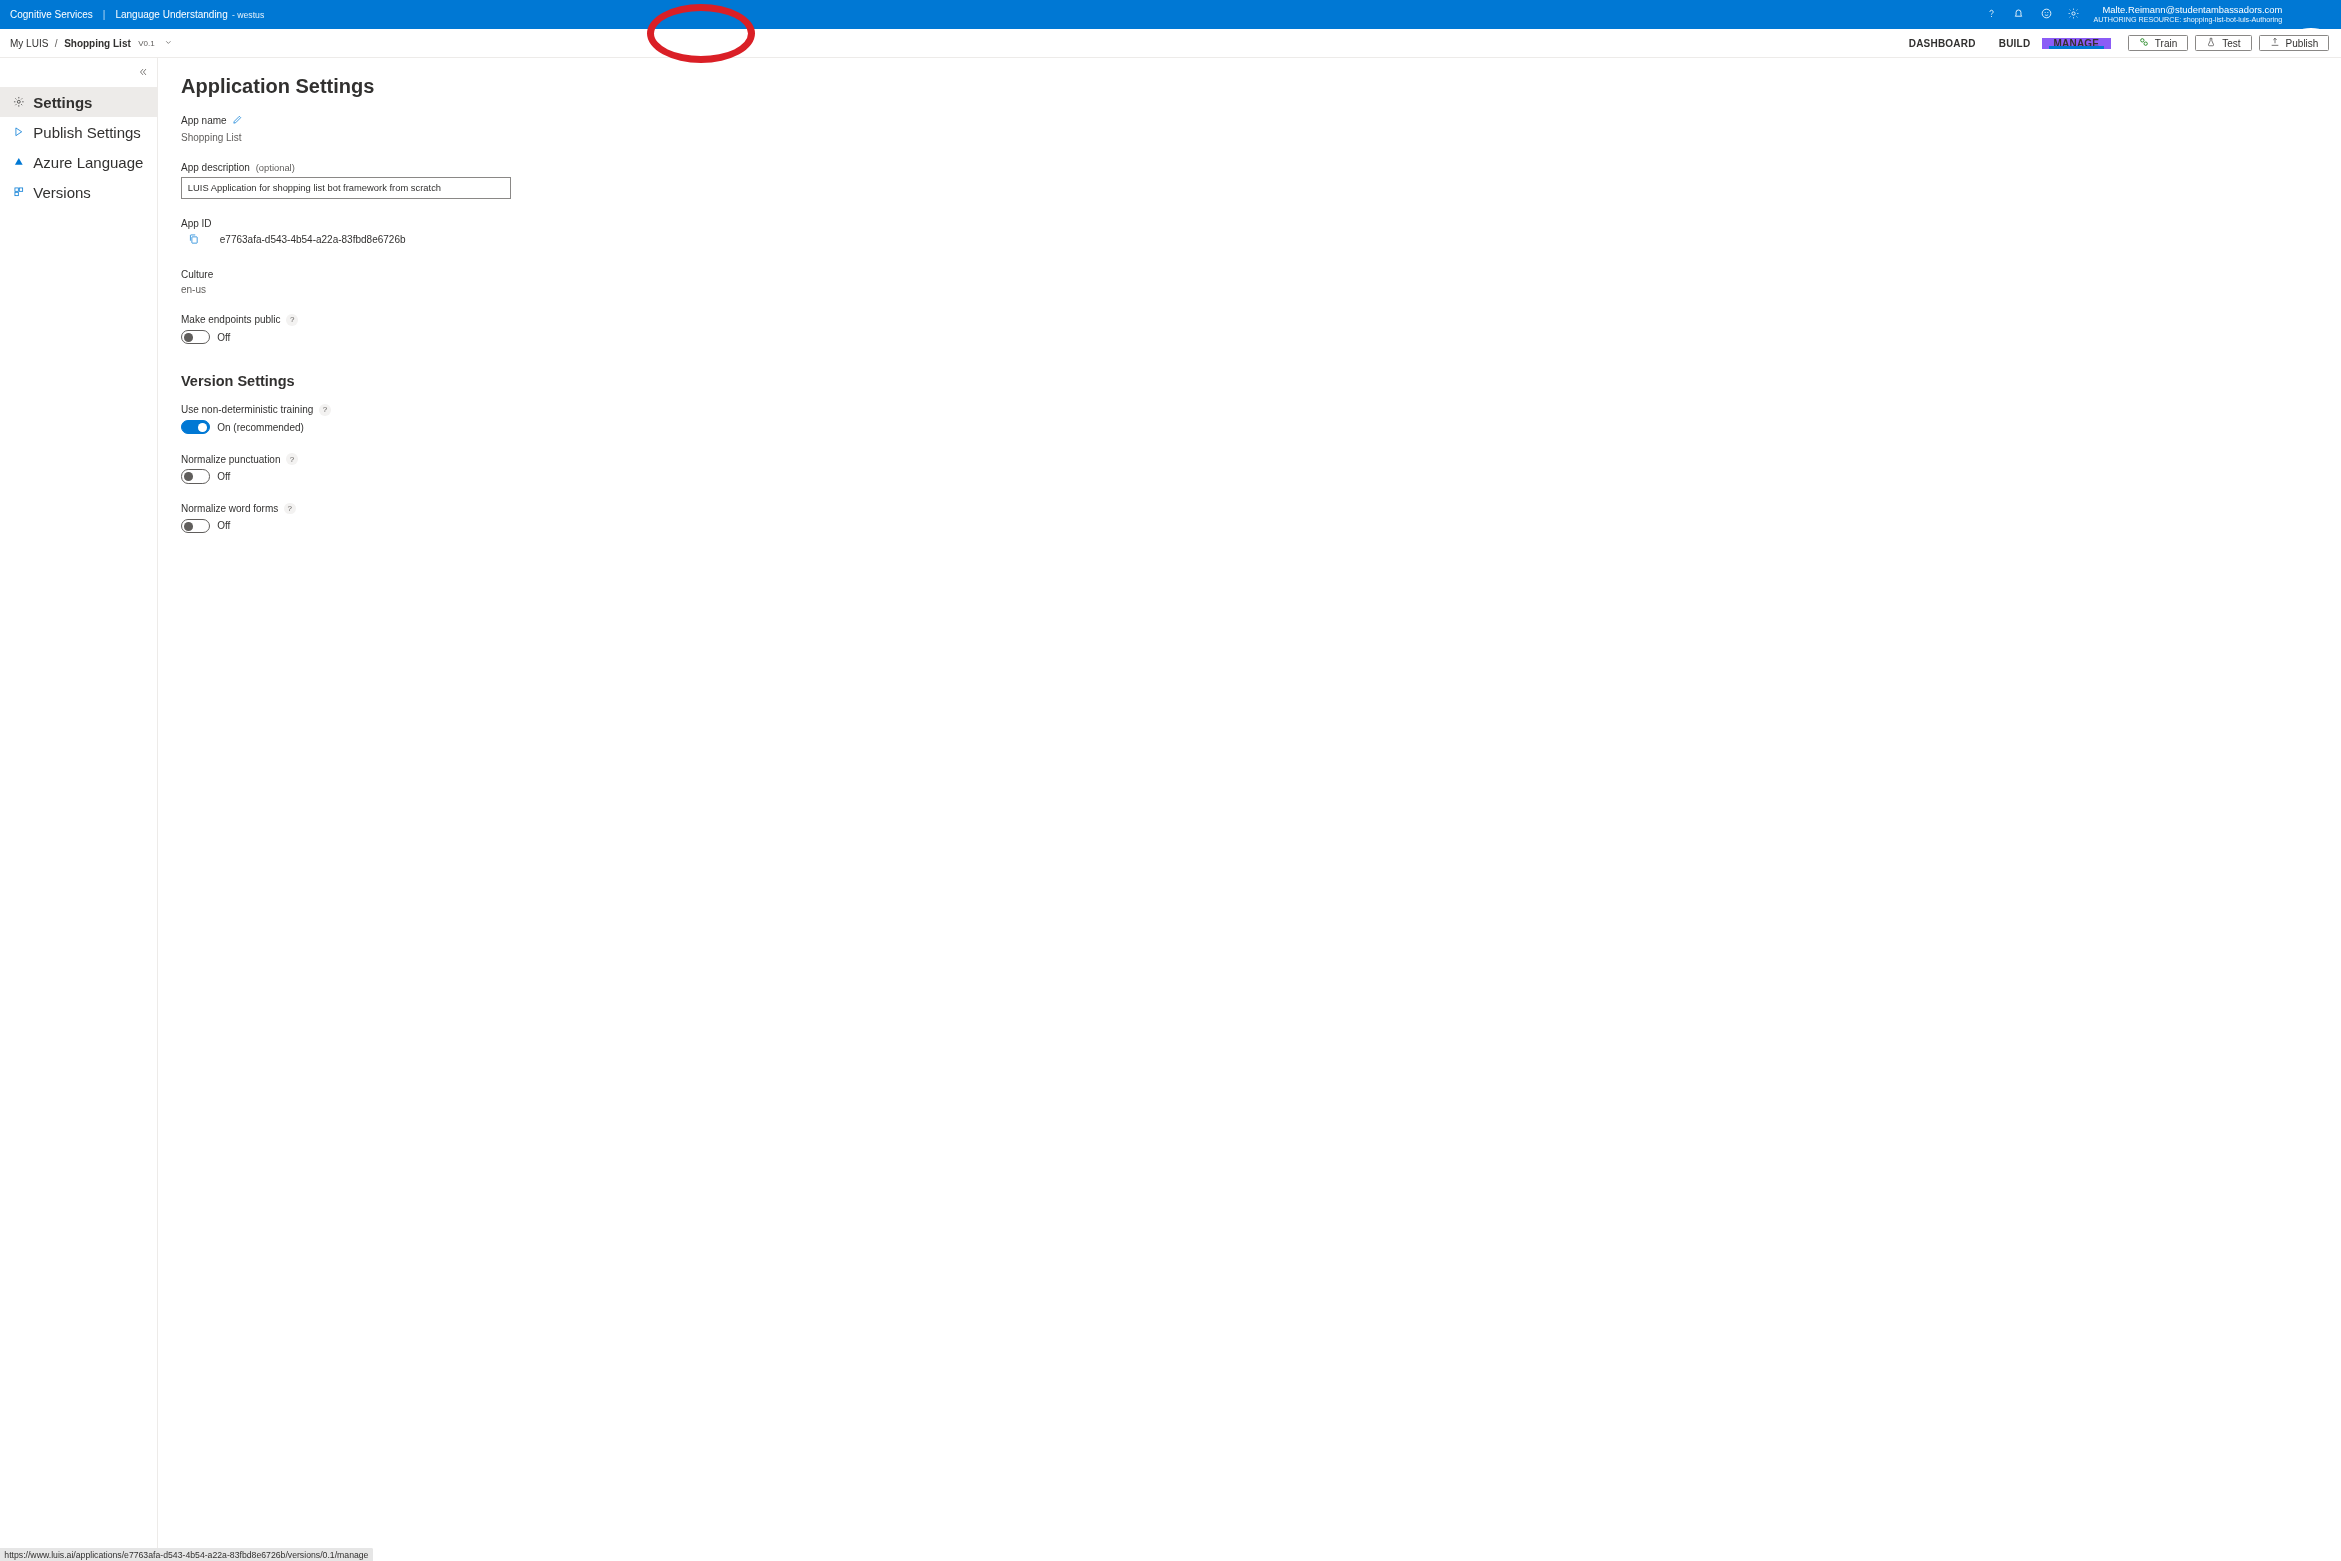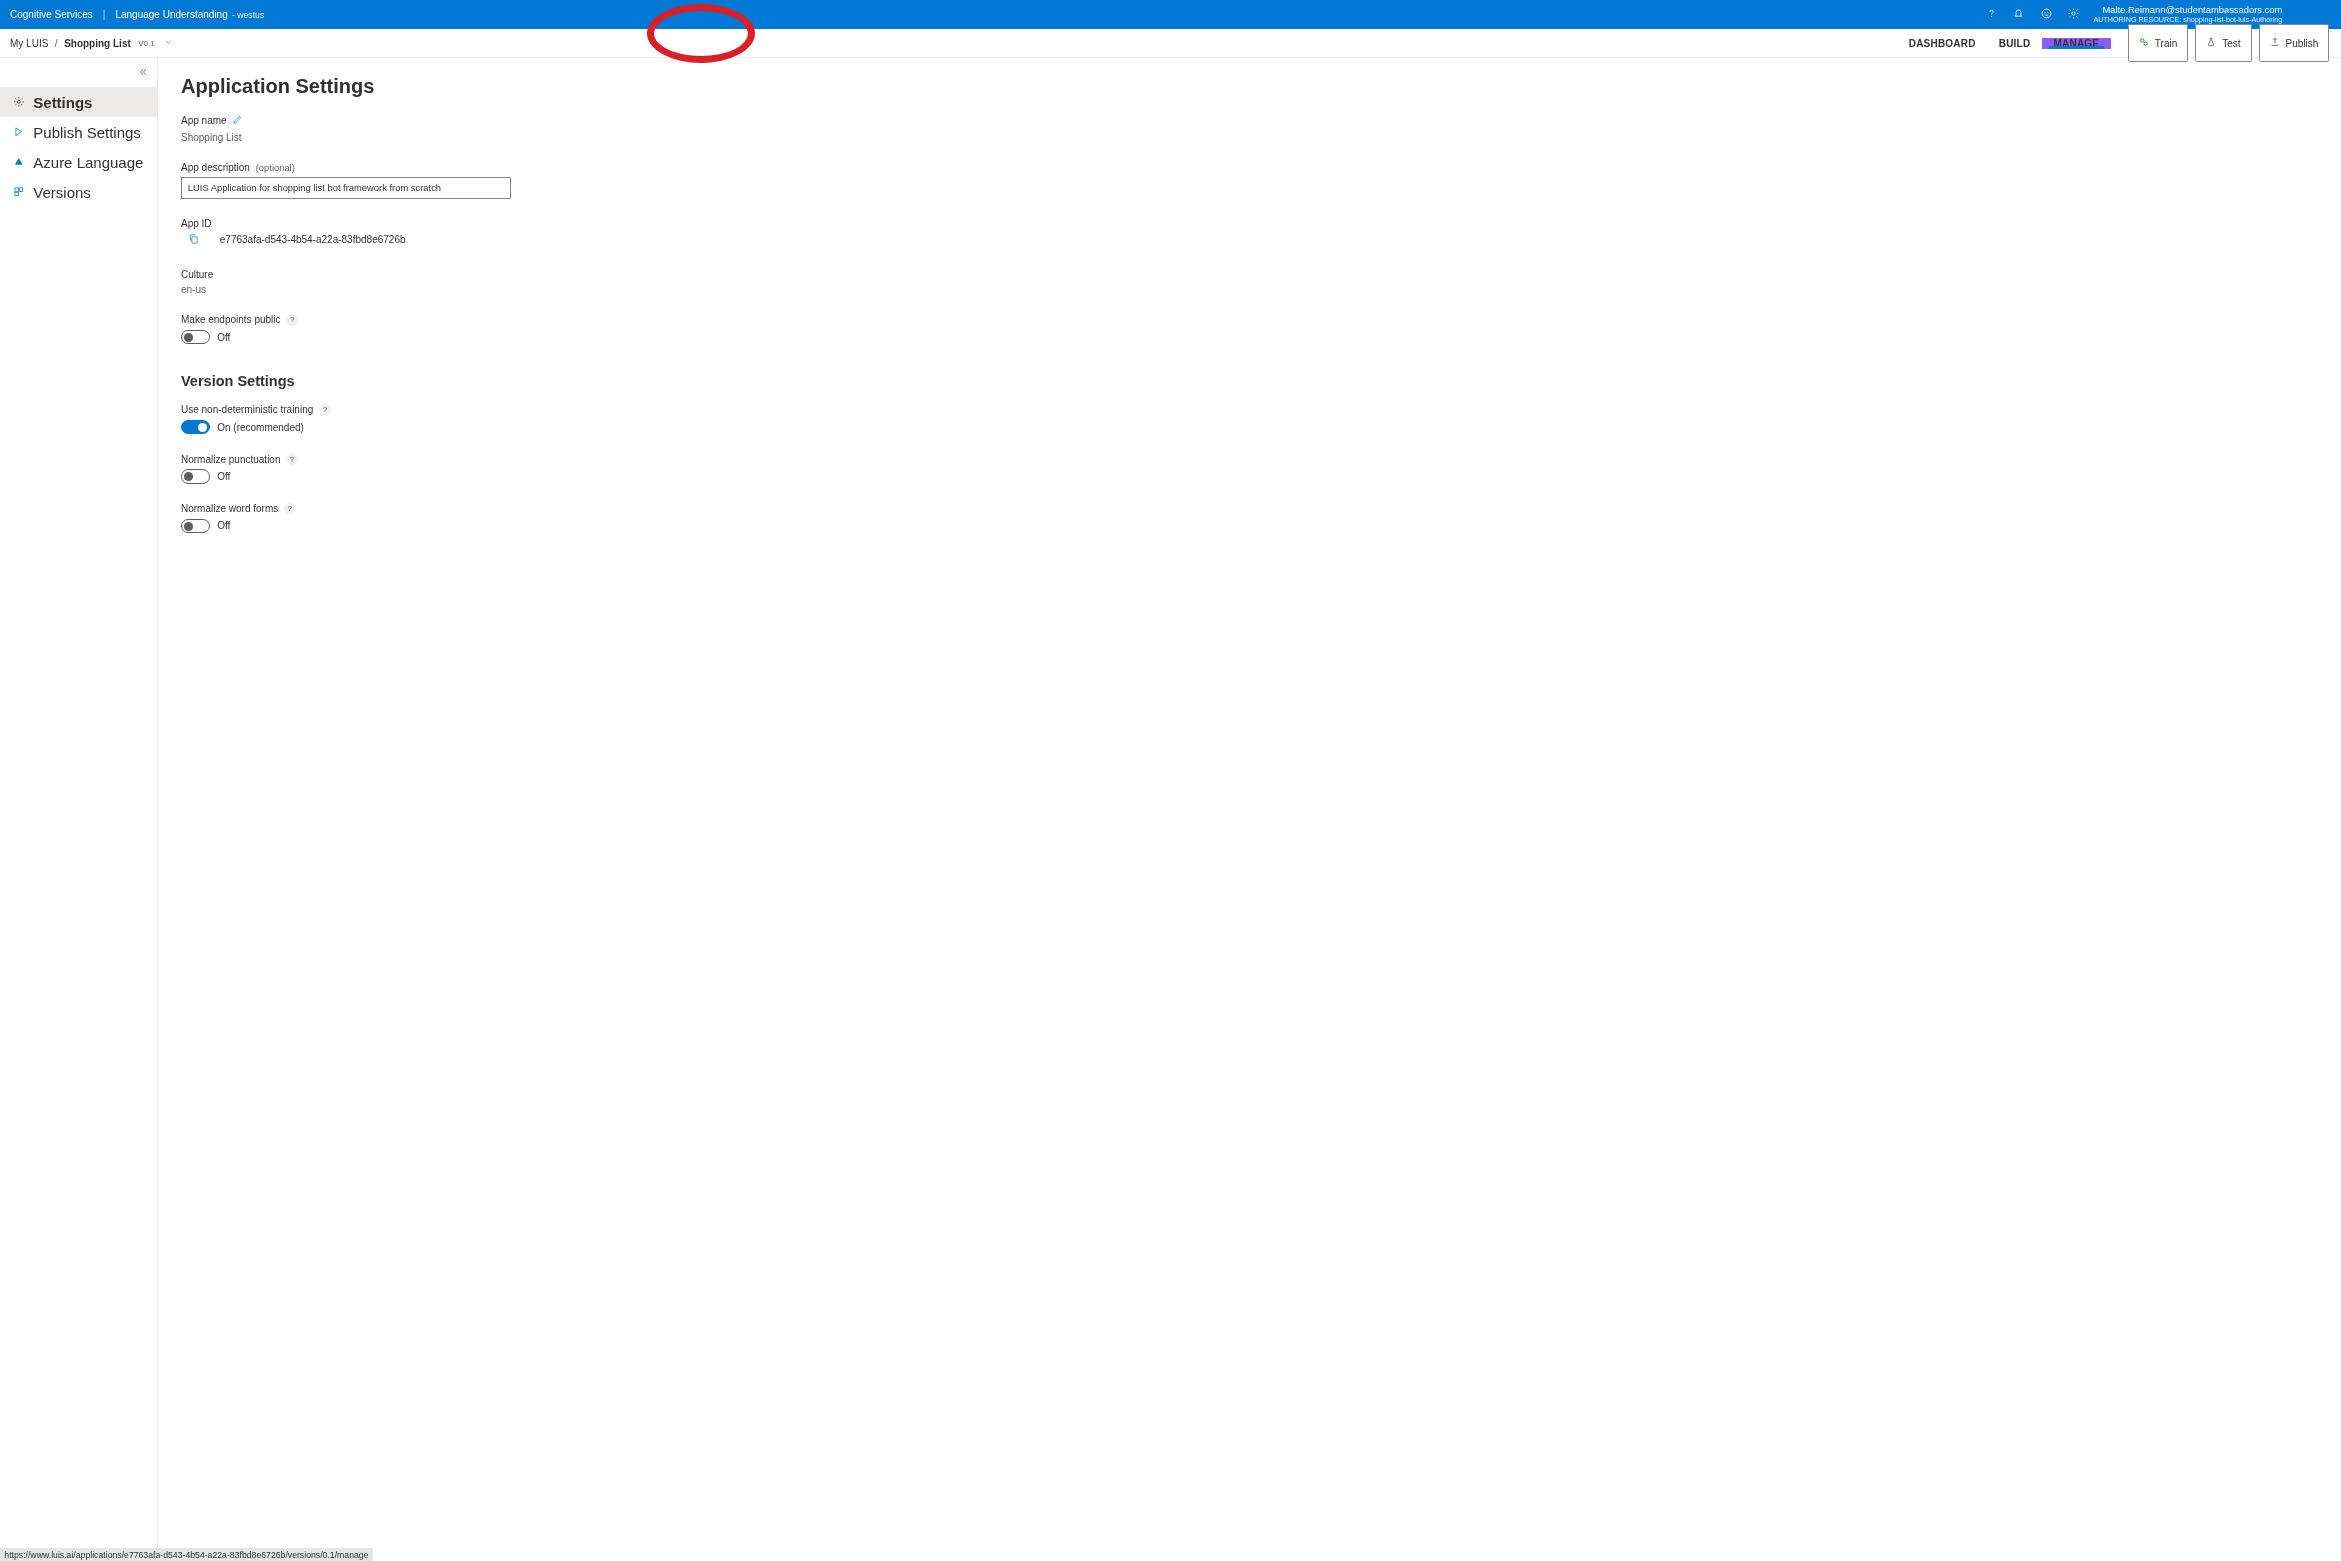--- a/index.html
+++ b/index.html
@@ -78,21 +78,21 @@
     content: "";
     position: absolute;
     left: 7.2px; right: 7.2px;
     bottom: 0;
     height: 2.2px;
     background: #0078d4;
   }
 
   .action-buttons { display: flex; align-items: center; gap: 7.2px; margin-left: 17.3px; }
   .action-btn {
-    height: 38px;
+    height: 16px;
     border: 0.7px solid #8a8886;
     background: #ffffff;
     border-radius: 1.4px;
     padding: 0 10px;
     display: flex; align-items: center; gap: 5.8px;
     font-size: 10px;
     cursor: pointer;
     color: #323130;
   }
   .action-btn svg { width: 10px; height: 10px; }

